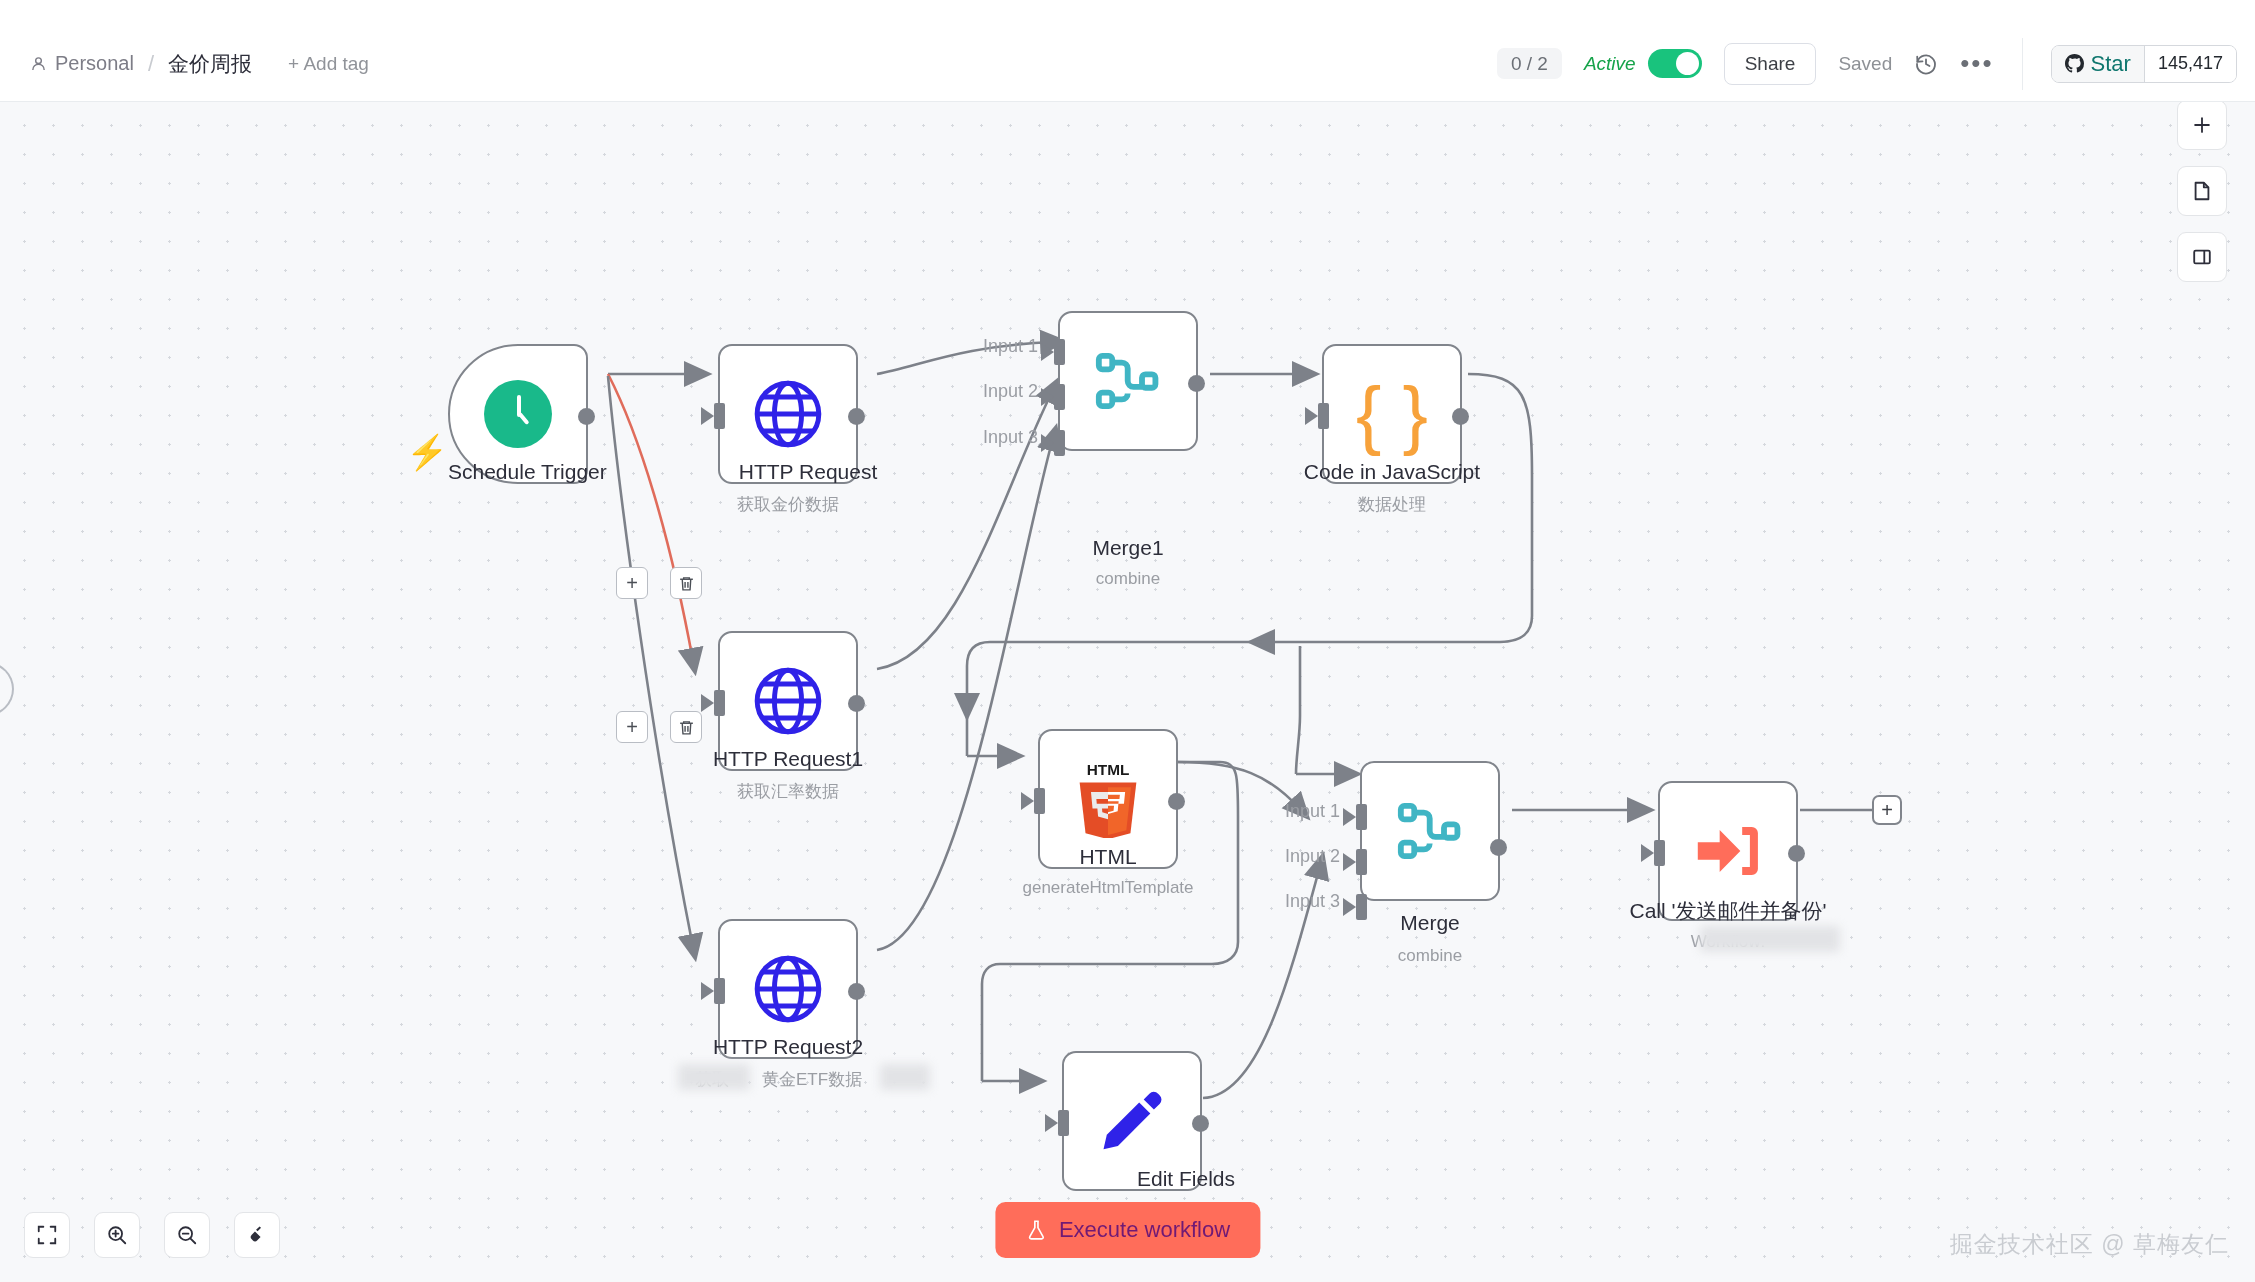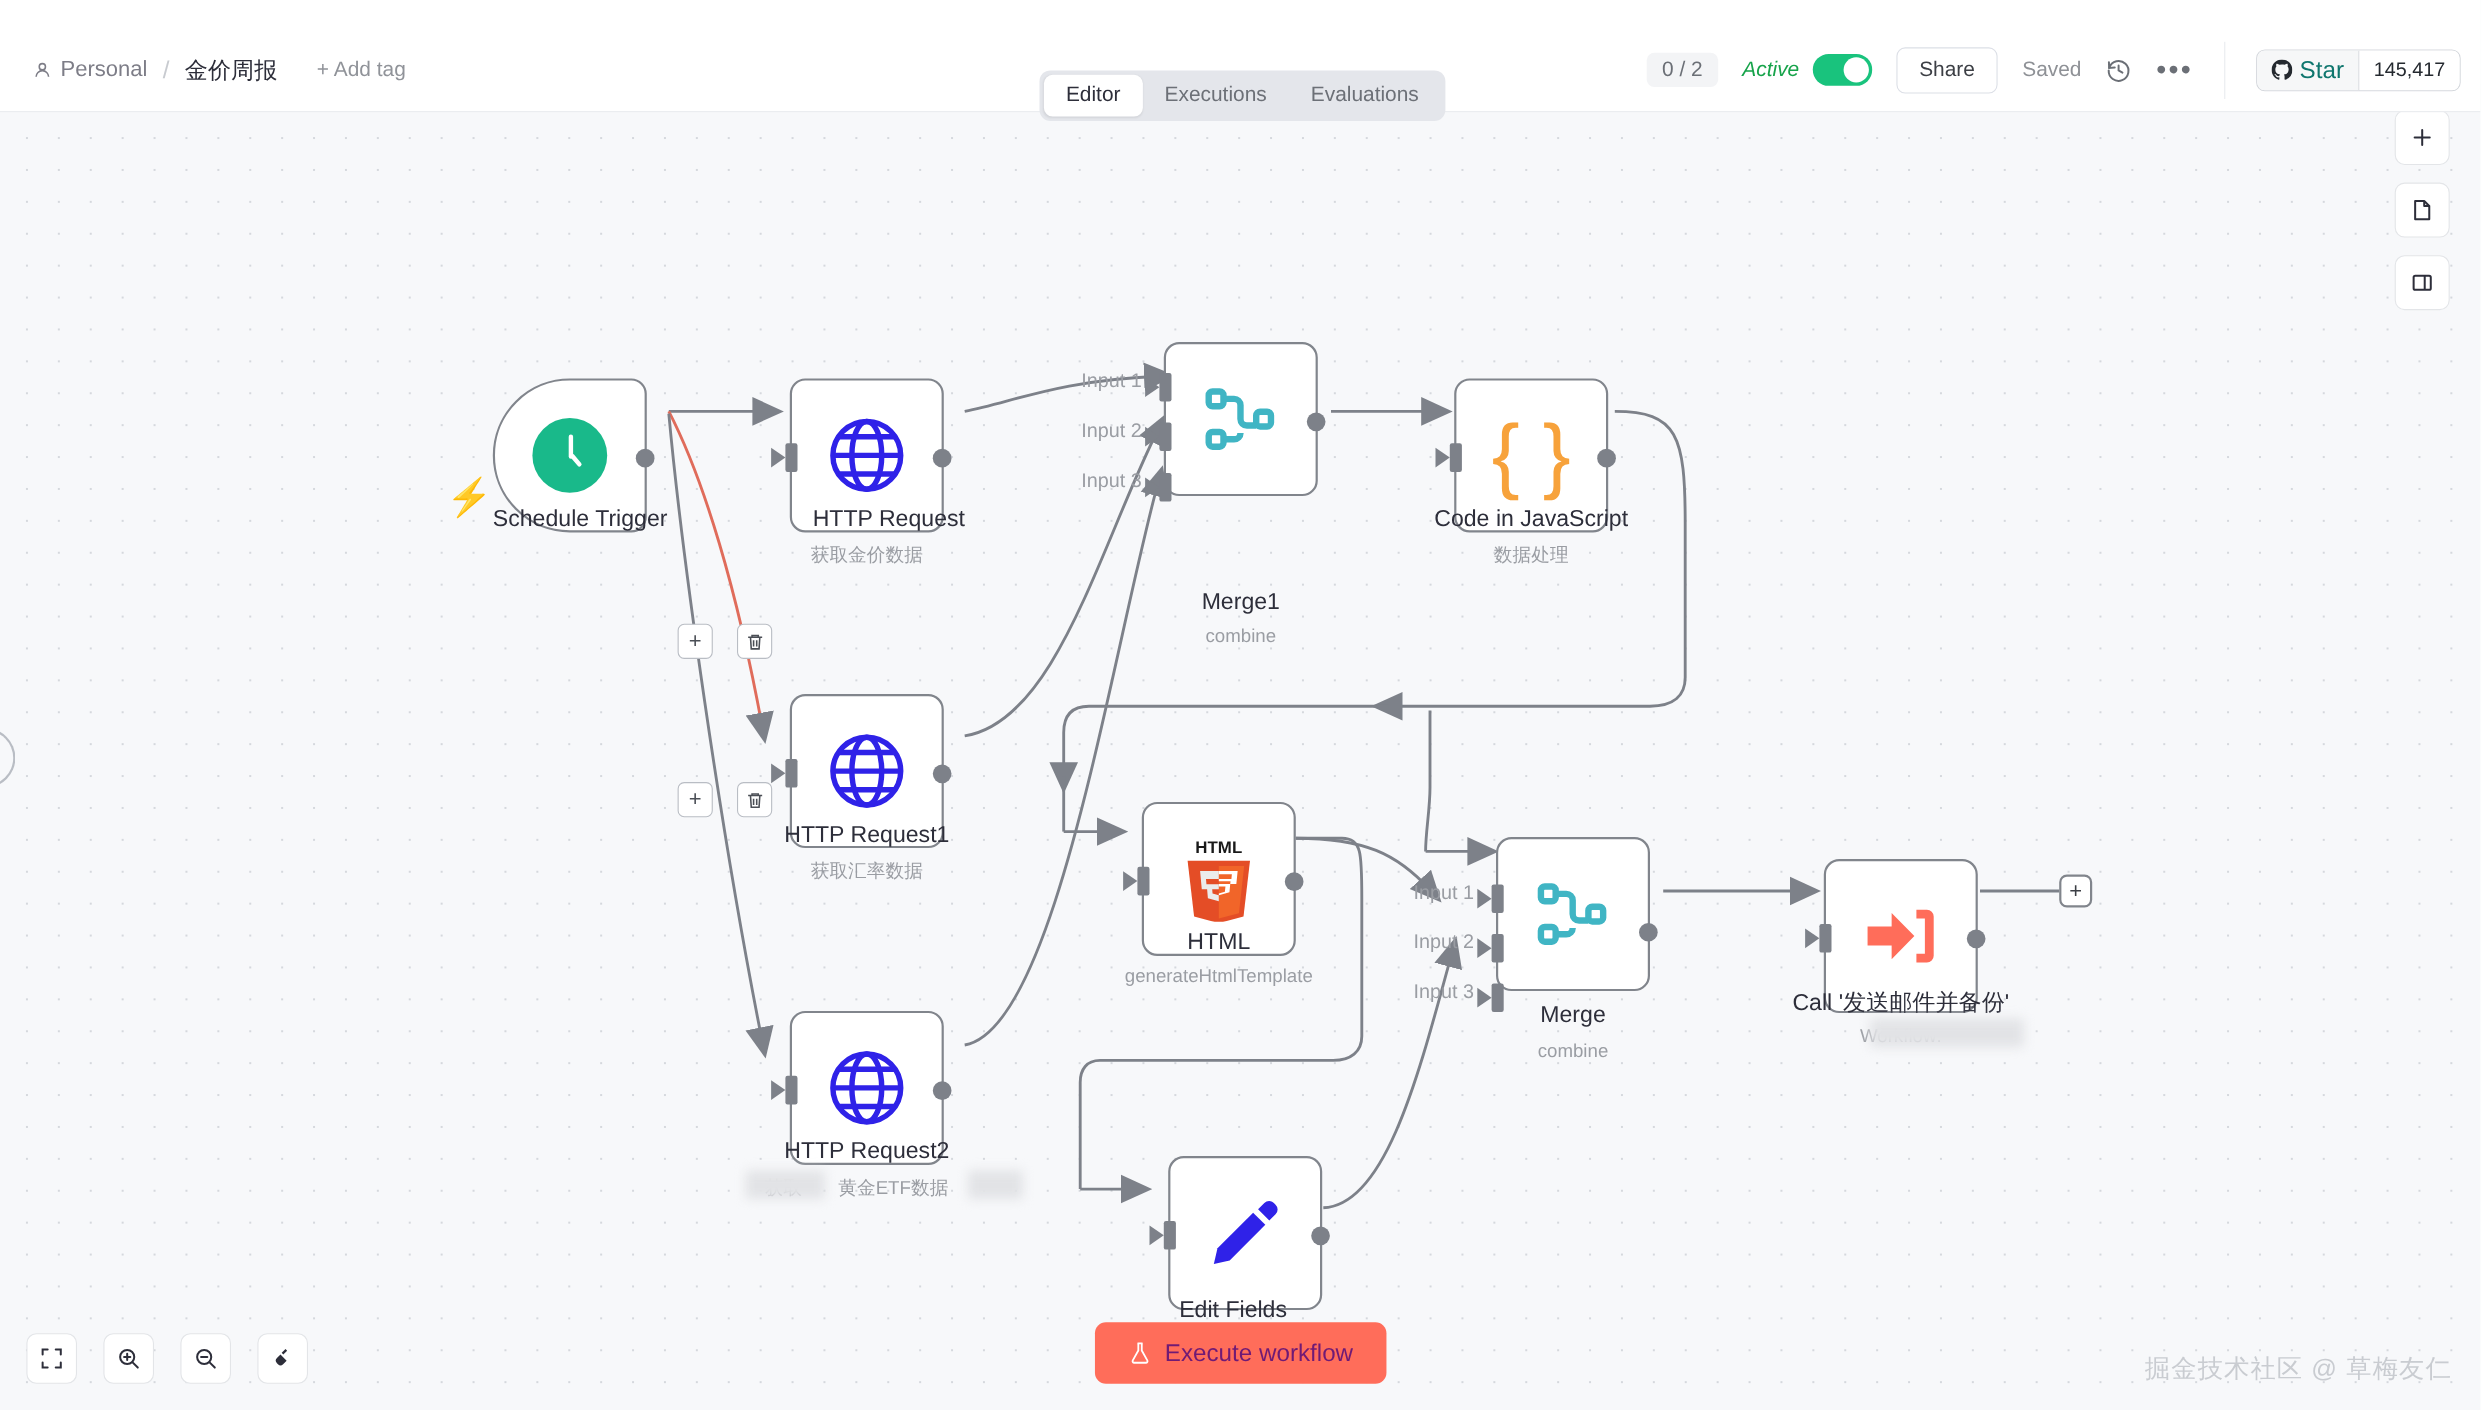--- a/index.html
+++ b/index.html
@@ -215,25 +215,20 @@
           <svg width="19" height="19" viewBox="0 0 16 16" fill="#24292f">
             <path d="M8 0C3.58 0 0 3.58 0 8c0 3.54 2.29 6.53 5.47 7.59.4.07.55-.17.55-.38 0-.19-.01-.82-.01-1.49-2.01.37-2.53-.49-2.69-.94-.09-.23-.48-.94-.82-1.13-.28-.15-.68-.52-.01-.53.63-.01 1.08.58 1.23.82.72 1.21 1.87.87 2.33.66.07-.52.28-.87.51-1.07-1.78-.2-3.64-.89-3.64-3.95 0-.87.31-1.59.82-2.15-.08-.2-.36-1.02.08-2.12 0 0 .67-.21 2.2.82a7.4 7.4 0 0 1 2-.27c.68 0 1.36.09 2 .27 1.53-1.04 2.2-.82 2.2-.82.44 1.1.16 1.92.08 2.12.51.56.82 1.27.82 2.15 0 3.07-1.87 3.75-3.65 3.95.29.25.54.73.54 1.48 0 1.07-.01 1.93-.01 2.2 0 .21.15.46.55.38A8.01 8.01 0 0 0 16 8c0-4.42-3.58-8-8-8Z"></path>
           </svg>
           <span>Star</span>
         </span>
         <span class="star-right">145,417</span>
       </span>
     </div>
   </div>
 
-  <div class="tabs">
-    <div class="tab active">Editor</div>
-    <div class="tab">Executions</div>
-    <div class="tab">Evaluations</div>
-  </div>
 
   <div class="canvas">
 
     <div class="edge-left-node"></div>
 
     <svg class="edges">
       <defs>
         <marker id="ah" markerWidth="11" markerHeight="11" refX="5" refY="5.5" orient="auto">
           <path d="M0,0.5 L11,5.5 L0,10.5 Z" fill="#7d8189"></path>
         </marker>
@@ -394,21 +389,21 @@
     <div class="node-sub" style="left:958px; top:802px; width:300px;">generateHtmlTemplate</div>
 
     <div class="node" style="left:1062px; top:935px;">
       <svg width="72" height="72" viewBox="0 0 24 24" fill="#2f22e8">
         <path d="M17.8 2.9a2 2 0 0 1 2.9 0l.5.5a2 2 0 0 1 0 2.9l-1.9 1.9-3.4-3.4Z"></path>
         <path d="M14.4 5.8 3.6 16.6 2.5 21.4l4.8-1.1L18.1 9.5Z"></path>
       </svg>
       <div class="port-in"></div>
       <div class="port-out"></div>
     </div>
-    <div class="node-label" style="left:1051px; top:1091px; width:140px;margin-top:12px;">Edit Fields</div>
+    <div class="node-label" style="left:1116px; top:1091px; width:140px;">Edit Fields</div>
     <div class="node-sub" style="left:1062px; top:1124px; width:140px;">raw</div>
 
     <div class="node" style="left:1360px; top:645px;">
       <svg width="70" height="70" viewBox="0 0 24 24" fill="none" stroke="#40b5c4" stroke-width="2">
         <rect x="2" y="3.4" width="4.6" height="4.6" rx="1.2"></rect>
         <rect x="2" y="16" width="4.6" height="4.6" rx="1.2"></rect>
         <rect x="16.8" y="9.7" width="4.6" height="4.6" rx="1.2"></rect>
         <path d="M6.6 5.7h3.3a2 2 0 0 1 2 2v4.3a2 2 0 0 0 2 2h2.9"></path>
         <path d="M6.6 18.3h3.3a2 2 0 0 0 2-2"></path>
       </svg>

